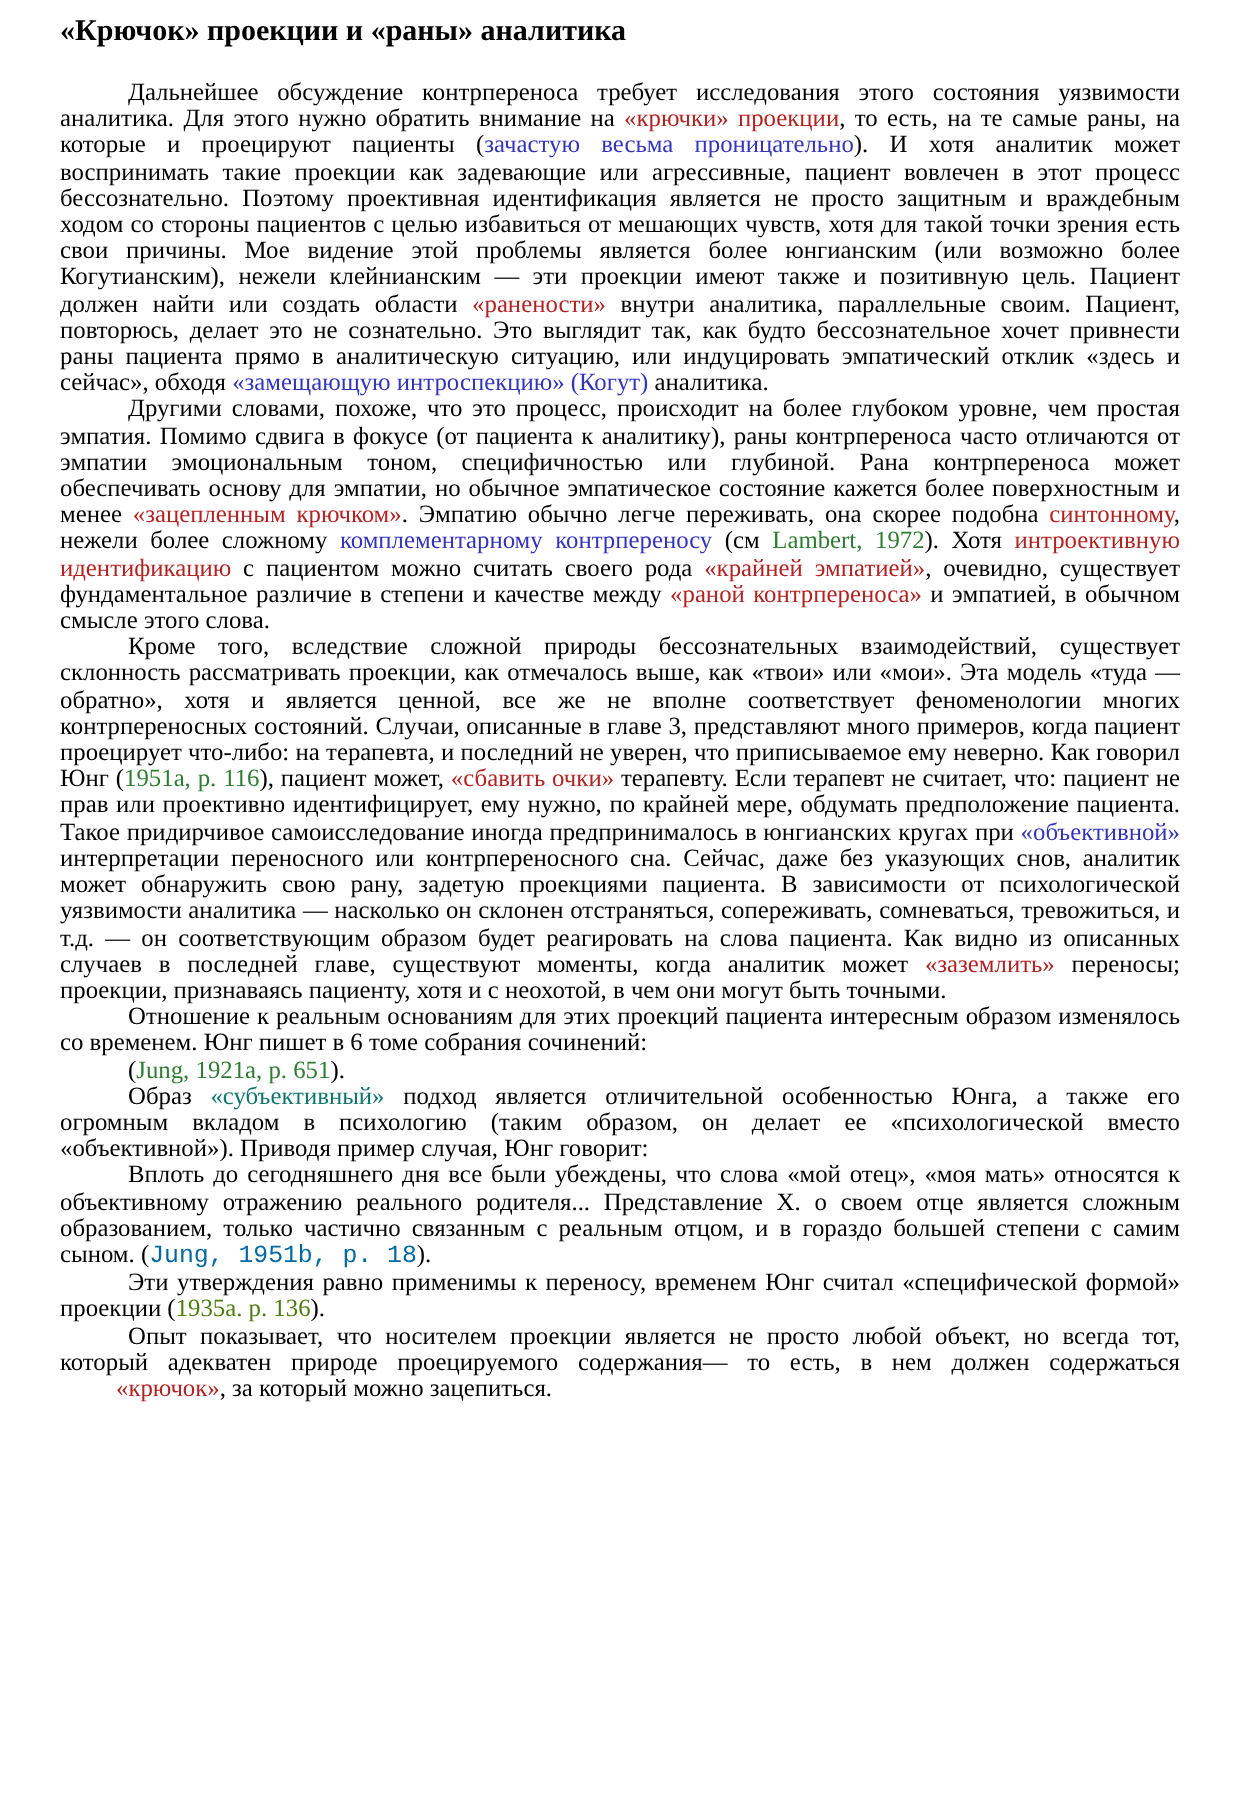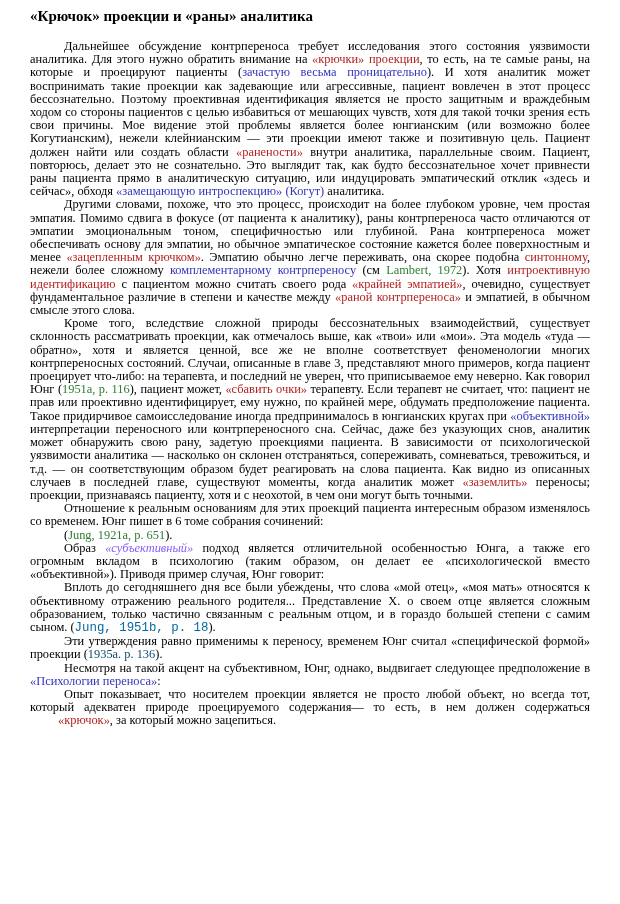--- a/index.html
+++ b/index.html
@@ -33,19 +33,18 @@
 <body>
 
 <div class="page">
   <h1 class="title">«Крючок» проекции и «раны» аналитика</h1>
   <div class="content">
       <p><span>Дальнейшее обсуждение контрпереноса требует исследования этого состояния уязвимости аналитика. Для этого нужно обратить внимание на </span><span style="color: rgb(178, 34, 34);">«крючки» проекции</span><span>, то есть, на те самые раны, на которые и проецируют пациенты (</span><span style="color: rgb(51, 51, 187);">зачастую весьма проницательно</span><span>). И хотя аналитик может воспринимать такие проекции как задевающие или агрессивные, пациент вовлечен в этот процесс бессознательно. Поэтому проективная идентификация является не просто защитным и враждебным ходом со стороны пациентов с целью избавиться от мешающих чувств, хотя для такой точки зрения есть свои причины. Мое видение этой проблемы является более юнгианским (или возможно более Когутианским), нежели клейнианским — эти проекции имеют также и позитивную цель. Пациент должен найти или создать области </span><span style="color: rgb(178, 34, 34);">«ранености»</span><span> внутри аналитика, параллельные своим. Пациент, повторюсь, делает это не сознательно. Это выглядит так, как будто бессознательное хочет привнести раны пациента прямо в аналитическую ситуацию, или индуцировать эмпатический отклик «здесь и сейчас», обходя </span><span style="color: rgb(51, 51, 187);">«замещающую интроспекцию» (Когут)</span><span> аналитика.</span></p>
       <p><span>Другими словами, похоже, что это процесс, происходит на более глубоком уровне, чем простая эмпатия. Помимо сдвига в фокусе (от пациента к аналитику), раны контрпереноса часто отличаются от эмпатии эмоциональным тоном, специфичностью или глубиной. Рана контрпереноса может обеспечивать основу для эмпатии, но обычное эмпатическое состояние кажется более поверхностным и менее </span><span style="color: rgb(178, 34, 34);">«зацепленным крючком»</span><span>. Эмпатию обычно легче переживать, она скорее подобна </span><span style="color: rgb(178, 34, 34);">синтонному</span><span>, нежели более сложному </span><span style="color: rgb(51, 51, 187);">комплементарному контрпереносу</span><span> (см </span><span style="color: rgb(46, 125, 50);">Lambert, 1972</span><span>). Хотя </span><span style="color: rgb(178, 34, 34);">интроективную идентификацию</span><span> с пациентом можно считать своего рода </span><span style="color: rgb(178, 34, 34);">«крайней эмпатией»</span><span>, очевидно, существует фундаментальное различие в степени и качестве между </span><span style="color: rgb(178, 34, 34);">«раной контрпереноса»</span><span> и эмпатией, в обычном смысле этого слова.</span></p>
       <p><span>Кроме того, вследствие сложной природы бессознательных взаимодействий, существует склонность рассматривать проекции, как отмечалось выше, как «твои» или «мои». Эта модель «туда — обратно», хотя и является ценной, все же не вполне соответствует феноменологии многих контрпереносных состояний. Случаи, описанные в главе 3, представляют много примеров, когда пациент проецирует что-либо: на терапевта, и последний не уверен, что приписываемое ему неверно. Как говорил Юнг (</span><span style="color: rgb(46, 125, 50);">1951a, р. 116</span><span>), пациент может, </span><span style="color: rgb(178, 34, 34);">«сбавить очки»</span><span> терапевту. Если терапевт не считает, что: пациент не прав или проективно идентифицирует, ему нужно, по крайней мере, обдумать предположение пациента. Такое придирчивое самоисследование иногда предпринималось в юнгианских кругах при </span><span style="color: rgb(51, 51, 187);">«объективной»</span><span> интерпретации переносного или контрпереносного сна. Сейчас, даже без указующих снов, аналитик может обнаружить свою рану, задетую проекциями пациента. В зависимости от психологической уязвимости аналитика — насколько он склонен отстраняться, сопереживать, сомневаться, тревожиться, и т.д. — он соответствующим образом будет реагировать на слова пациента. Как видно из описанных случаев в последней главе, существуют моменты, когда аналитик может </span><span style="color: rgb(178, 34, 34);">«заземлить»</span><span> переносы; проекции, признаваясь пациенту, хотя и с неохотой, в чем они могут быть точными.</span></p>
       <p><span>Отношение к реальным основаниям для этих проекций пациента интересным образом изменялось со временем. Юнг пишет в 6 томе собрания сочинений:</span></p>
       <p><span>(</span><span style="color: rgb(46, 125, 50);">Jung, 1921a, p. 651</span><span>).</span></p>
-      <p><span>Образ </span><span style="color: #8b5cf6; font-style: italic;">«субъективный»</span><span> подход является отличительной особенностью Юнга, а также его огромным вкладом в психологию (таким образом, он делает ее «психологической вместо «объективной»). Приводя пример случая, Юнг говорит:</span></p>
+      <p><span>Образ </span><span style="color: #0f766e;">«субъективный»</span><span> подход является отличительной особенностью Юнга, а также его огромным вкладом в психологию (таким образом, он делает ее «психологической вместо «объективной»). Приводя пример случая, Юнг говорит:</span></p>
       <p><span>Вплоть до сегодняшнего дня все были убеждены, что слова «мой отец», «моя мать» относятся к объективному отражению реального родителя... Представление Х. о своем отце является сложным образованием, только частично связанным с реальным отцом, и в гораздо большей степени с самим сыном. (</span><span style="color: #0369a1; font-family: Liberation Mono, monospace;">Jung, 1951b, p. 18</span><span>).</span></p>
-      <p><span>Эти утверждения равно применимы к переносу, временем Юнг считал «специфической формой» проекции (</span><span style="color: #0c4a6e;">1935a. р. 136</span><span>).</span></p>
-      <p><span>Несмотря на такой акцент на субъективном, Юнг, однако, выдвигает следующее предположение в </span><span style="color: rgb(51, 51, 187);">«Психологии переноса»</span><span>:</span></p>
+      <p><span>Эти утверждения равно применимы к переносу, временем Юнг считал «специфической формой» проекции (</span><span style="color: #4d7c0f;">1935a. р. 136</span><span>).</span></p>
       <p><span>Опыт показывает, что носителем проекции является не просто любой объект, но всегда тот, который адекватен природе проецируемого содержания— то есть, в нем должен содержаться </span><span style="color: rgb(178, 34, 34); margin-left: 28px;">«крючок»</span><span>, за который можно зацепиться.</span></p>
     </div>
 </div>
 
 </body></html>

